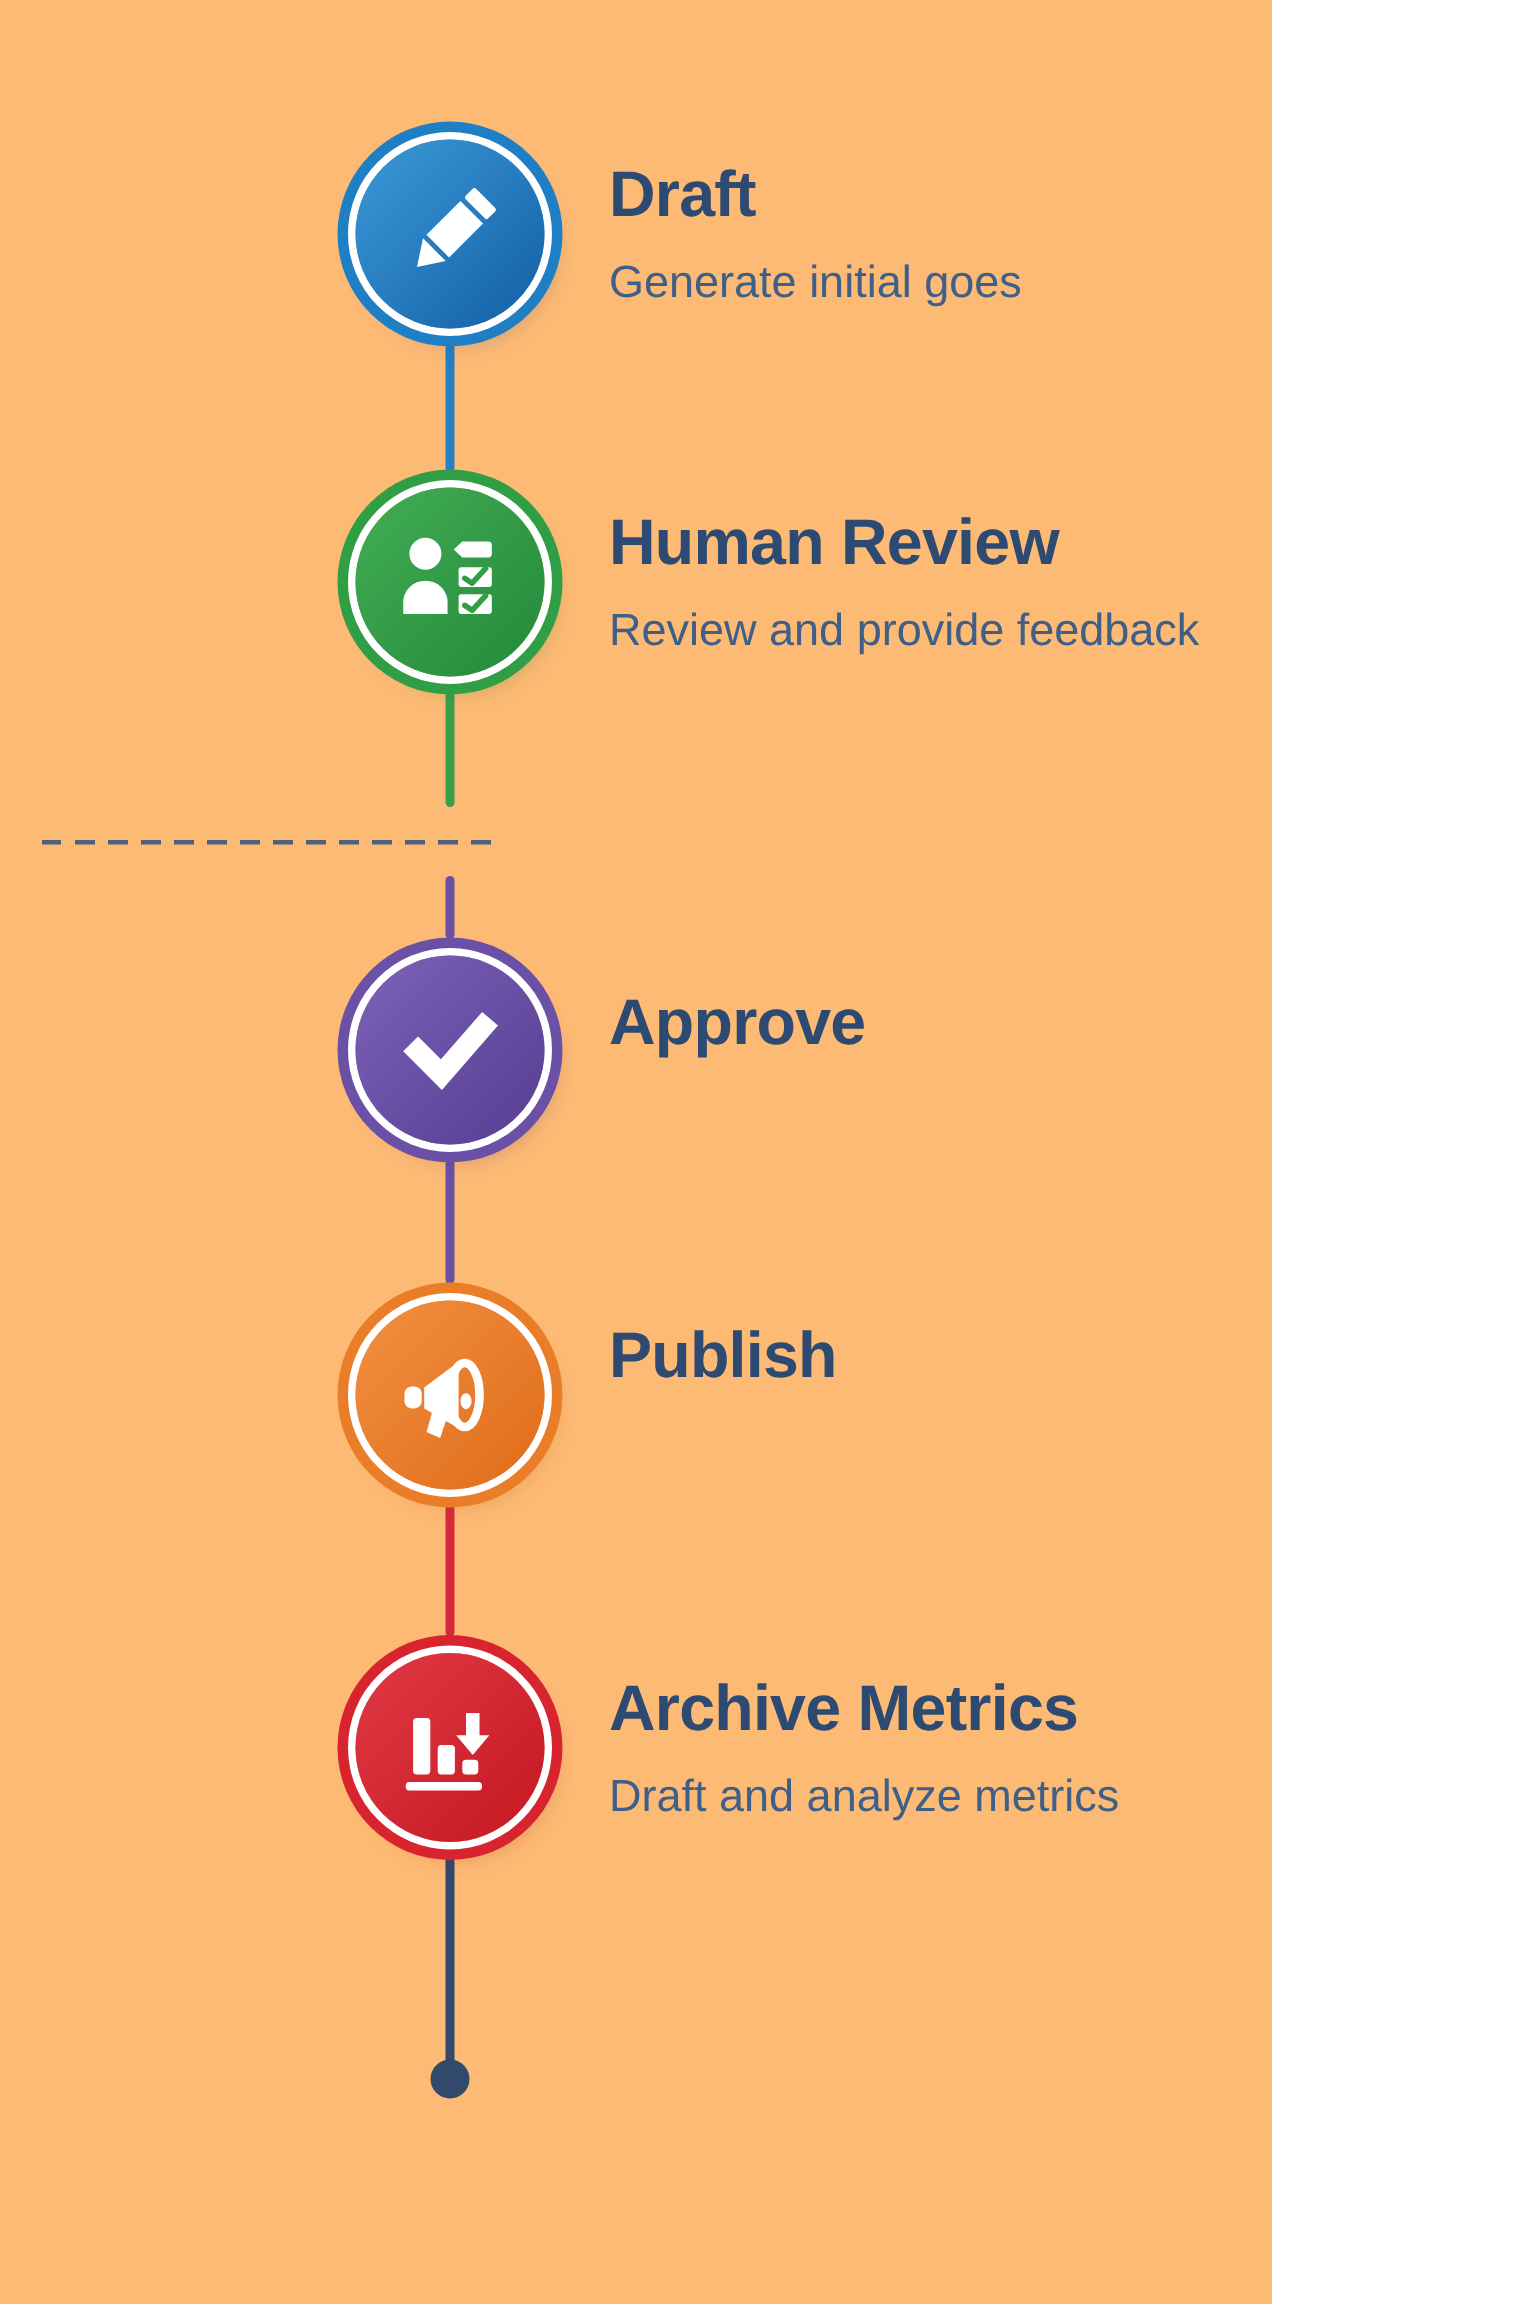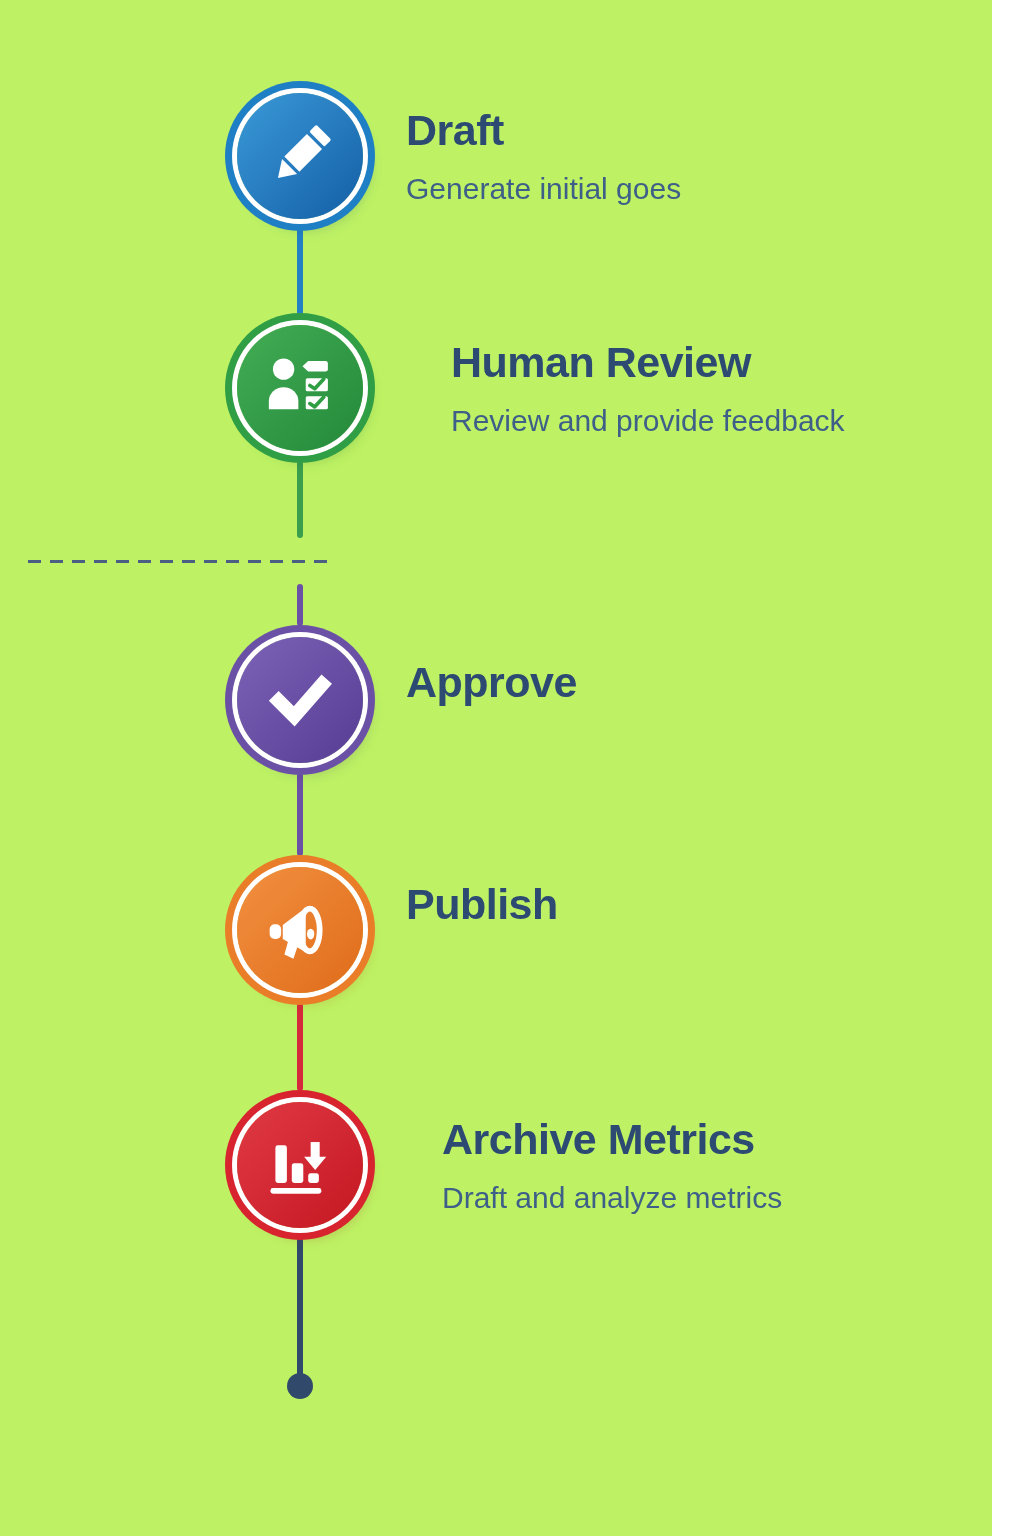--- a/index.html
+++ b/index.html
@@ -1,19 +1,19 @@
 <!DOCTYPE html>
 <html><head>
 <meta charset="utf-8">
 <style>
   html,body{margin:0;padding:0;background:#ffffff;}
   #canvas{
     position:relative;
-    width:992px;height:1536px;
-    background:#bef264;
+    width:848px;height:1536px;
+    background:#fdba74;
     font-family:"Liberation Sans", sans-serif;
     overflow:hidden;
   }
   
   .conn{position:absolute;left:297px;width:6px;border-radius:3px;z-index:1;}
   .conn-blue   {top:229px;height:86px;background:#2380c4;}
   .conn-green  {top:461px;height:77px;background:#3a9f4d;}
   .conn-purple-a{top:584px;height:42px;background:#6b51a5;}
   .conn-purple-b{top:773px;height:83px;background:#6b51a5;}
   .conn-red    {top:1003px;height:88px;background:#d6293b;}
@@ -56,24 +56,24 @@
   
   .step-text{position:absolute;left:406px;z-index:3;}
   .step-title{
     font-size:43px;font-weight:bold;color:#2d4a72;line-height:1.05;
     letter-spacing:-0.5px;
   }
   .step-subtitle{
     font-size:30px;color:#3e5f88;line-height:1.1;margin-top:19px;
   }
   .text-draft  {top:108px;}
-  .text-review {top:340px;margin-left:45px;}
+  .text-review {top:340px;}
   .text-approve{top:660px;}
   .text-publish{top:882px;}
-  .text-archive{top:1117px;margin-left:36px;}
+  .text-archive{top:1117px;}
   
   .branch-line{
     position:absolute;left:28px;top:560px;width:308px;height:3px;z-index:1;
     background:repeating-linear-gradient(90deg,#4a5f82 0 13px,transparent 13px 22px);
   }
   .branch-label{
     position:absolute;left:353px;top:542px;z-index:3;
     font-size:31px;font-weight:bold;color:#24395c;white-space:nowrap;
   }
 </style>

